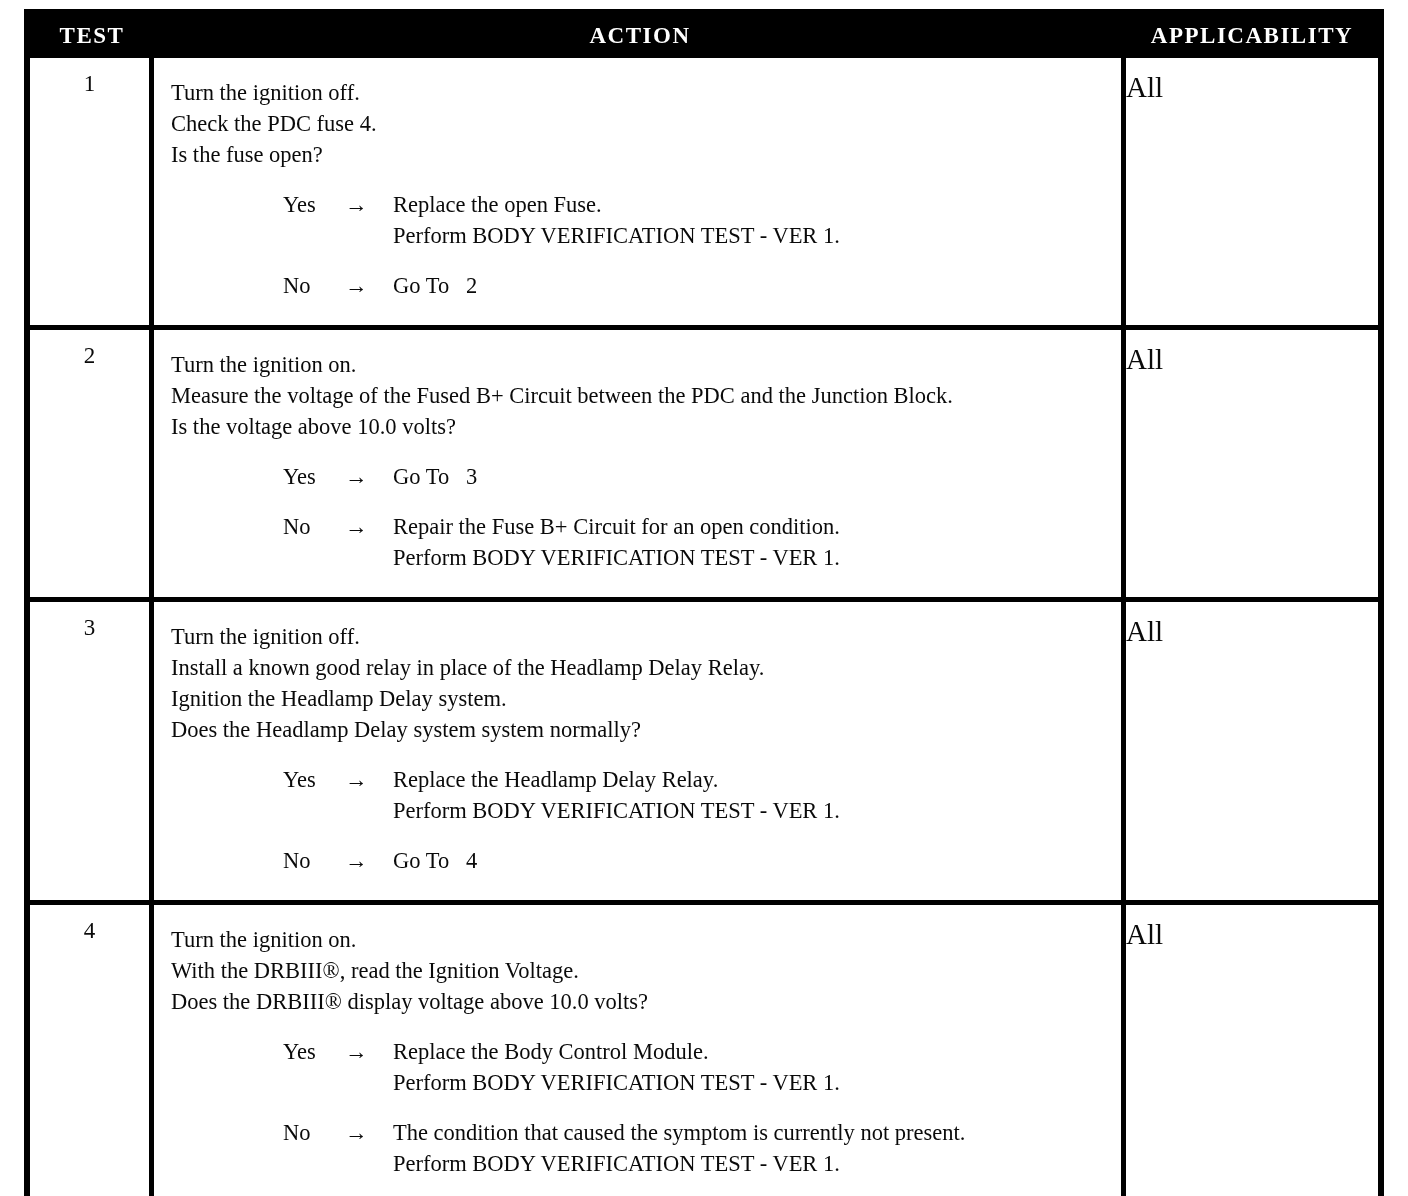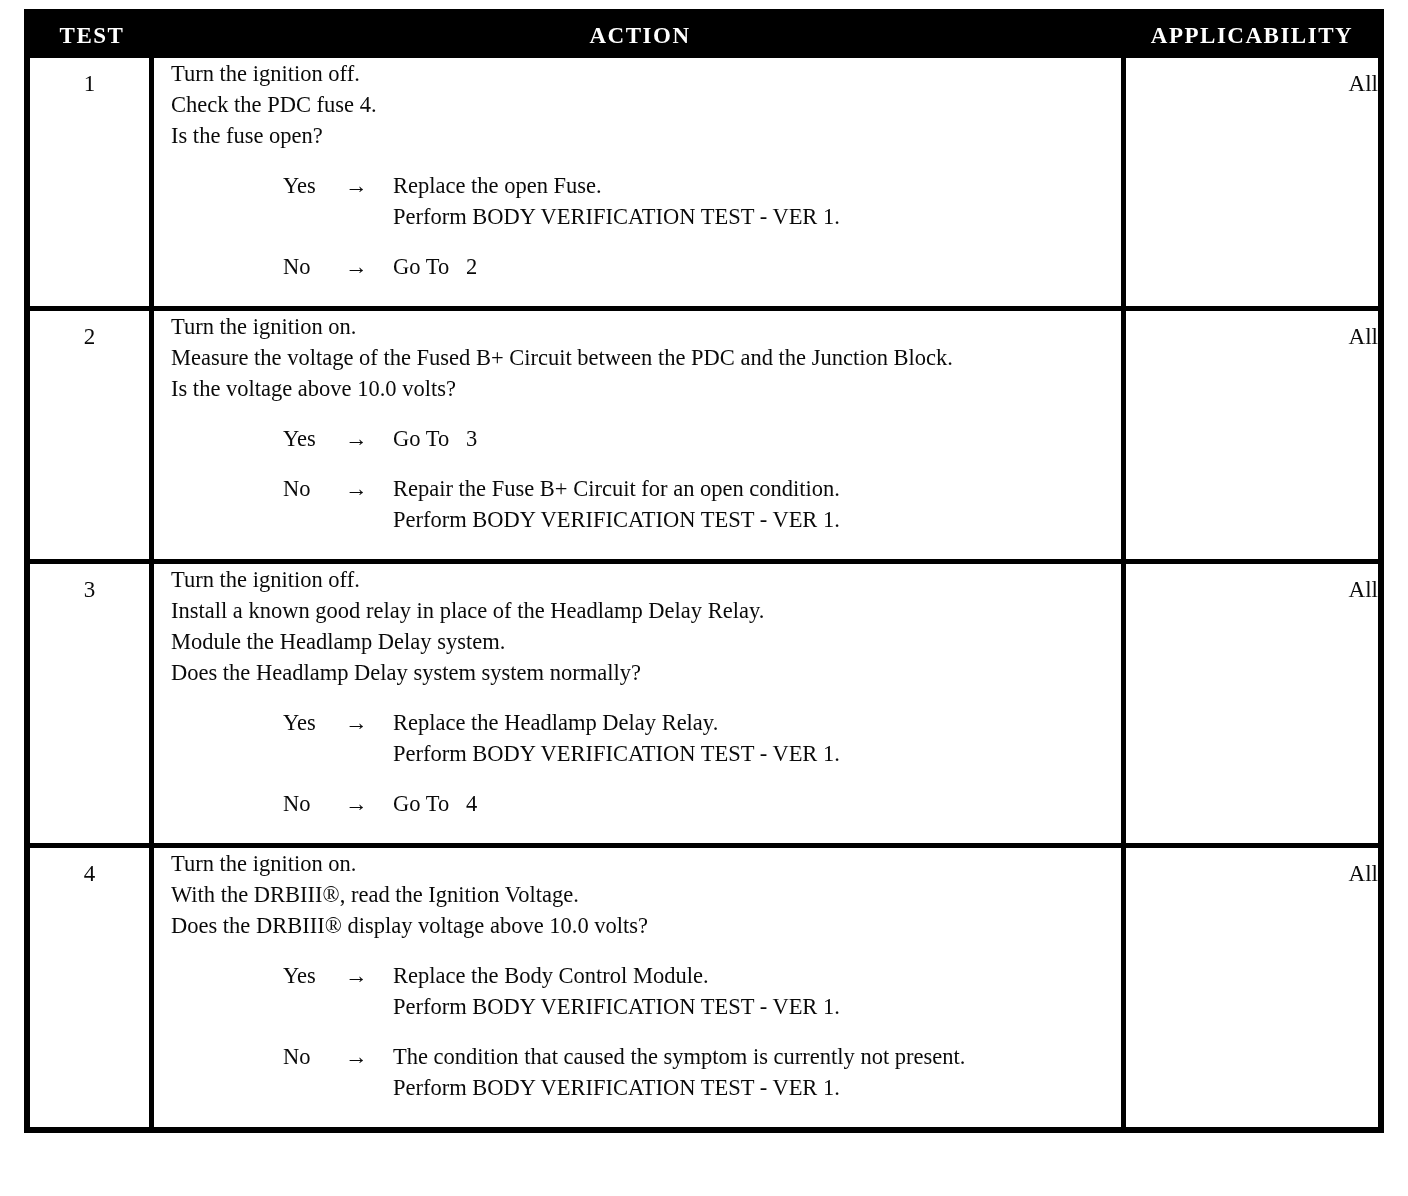--- a/index.html
+++ b/index.html
@@ -41,29 +41,29 @@
     width: 124px;
     border-right: 5px solid #000;
     text-align: center;
     padding-top: 13px;
     font-size: 23px;
     flex-shrink: 0;
   }
   .action-cell {
     flex: 1;
     border-right: 5px solid #000;
-    padding: 0 14px 24px 17px;
+    padding: 19px 14px 24px 17px;
     font-size: 22.5px;
     line-height: 31px;
   }
   .app-cell {
     width: 252px;
-    text-align: right;
+    text-align: left;
     padding-top: 13px;
-    font-size: 23px;
+    font-size: 29px;
     flex-shrink: 0;
   }
   .statement { text-align: justify; }
   .branch { display: flex; margin-top: 19px; }
   .branch-label { width: 62px; margin-left: 112px; flex-shrink: 0; }
   .branch-arrow { width: 48px; flex-shrink: 0; }
   .branch-results { flex: 1; }
   .result-line { white-space: pre-wrap; font-family: Liberation Serif, serif; }
 </style>
 </head>
@@ -122,21 +122,21 @@
             </div>
           </div>
         </div>
         <div class="cell app-cell">All</div>
       </div>
       <div class="trow">
         <div class="cell test-cell">3</div>
         <div class="cell action-cell">
           <div class="statement">Turn the ignition off.</div>
           <div class="statement">Install a known good relay in place of the Headlamp Delay Relay.</div>
-          <div class="statement">Module the Headlamp Delay system.</div>
+          <div class="statement">Ignition the Headlamp Delay system.</div>
           <div class="statement">Does the Headlamp Delay system system normally?</div>
           <div class="branch">
             <span class="branch-label">Yes</span>
             <span class="branch-arrow">→</span>
             <div class="branch-results">
               <div class="result-line">Replace the Headlamp Delay Relay.</div>
               <div class="result-line">Perform BODY VERIFICATION TEST - VER 1.</div>
             </div>
           </div>
           <div class="branch">

